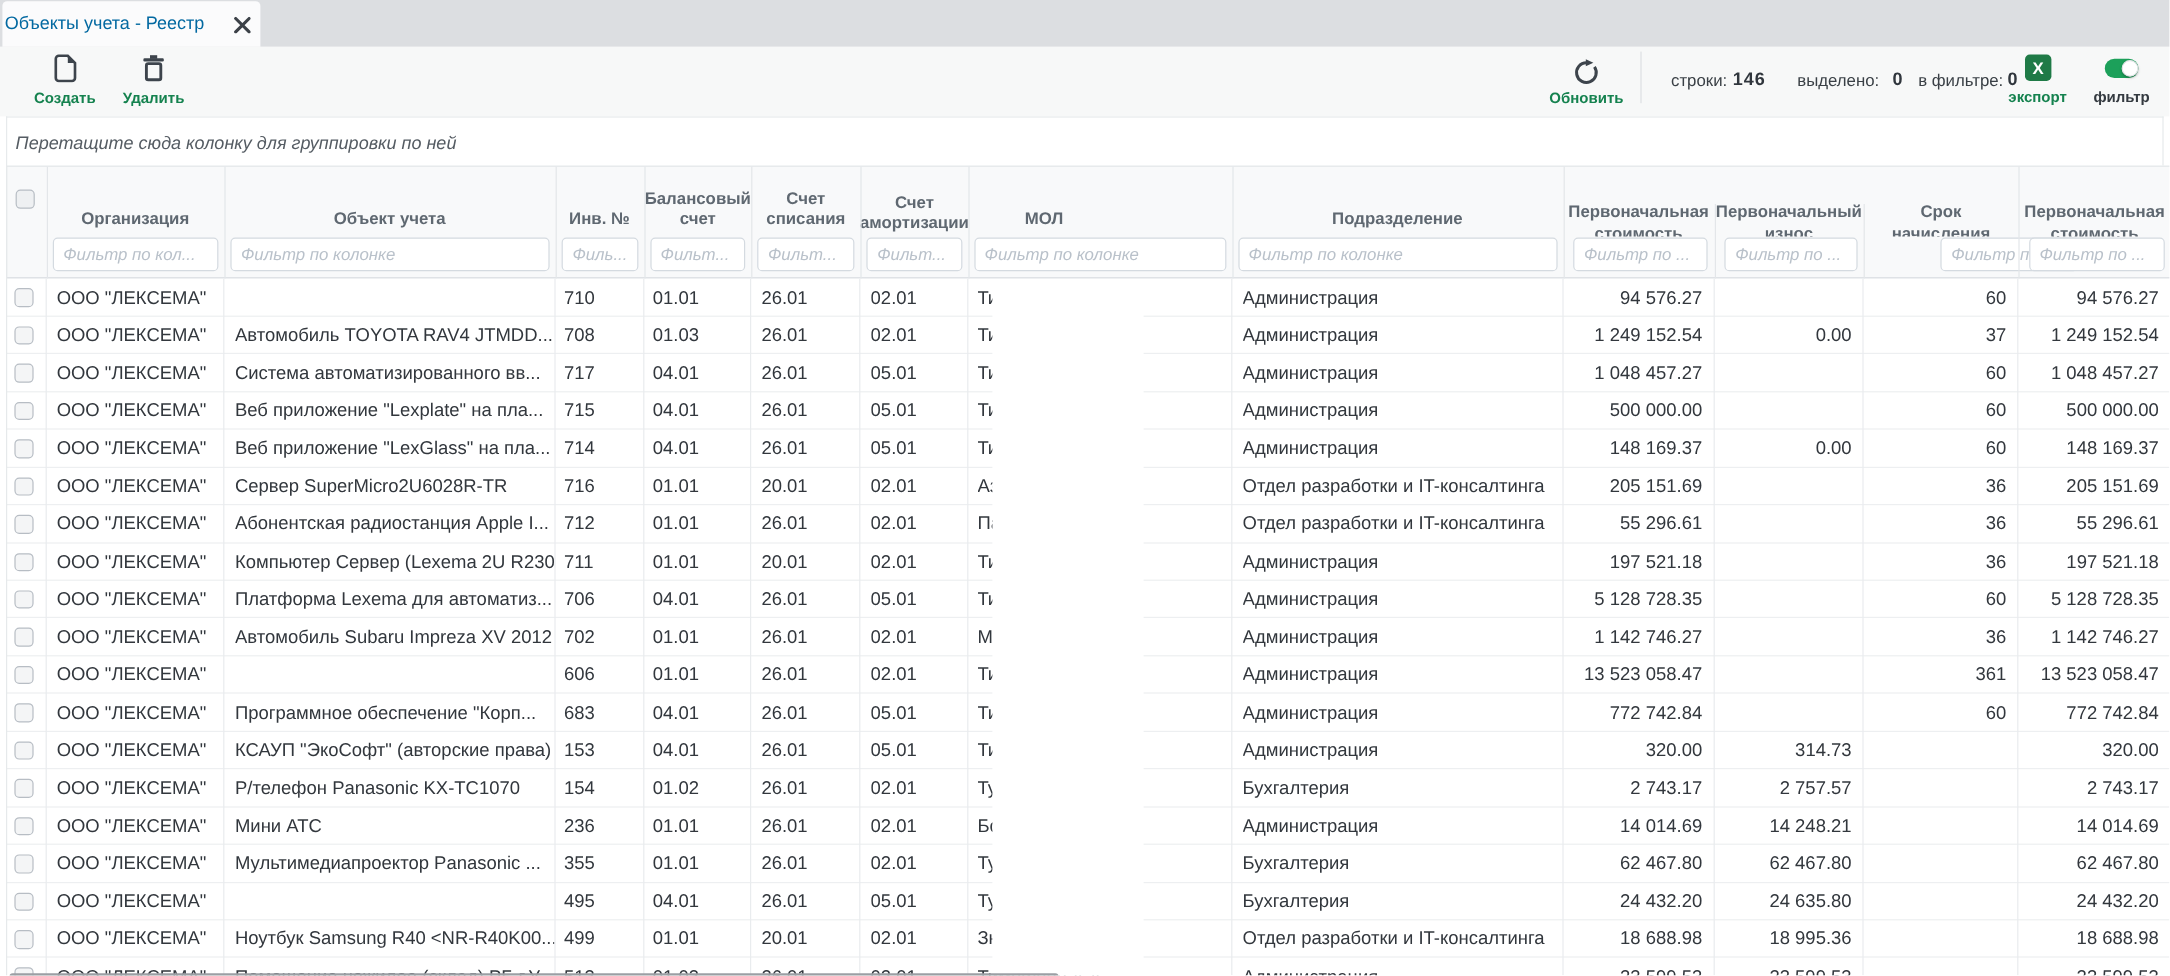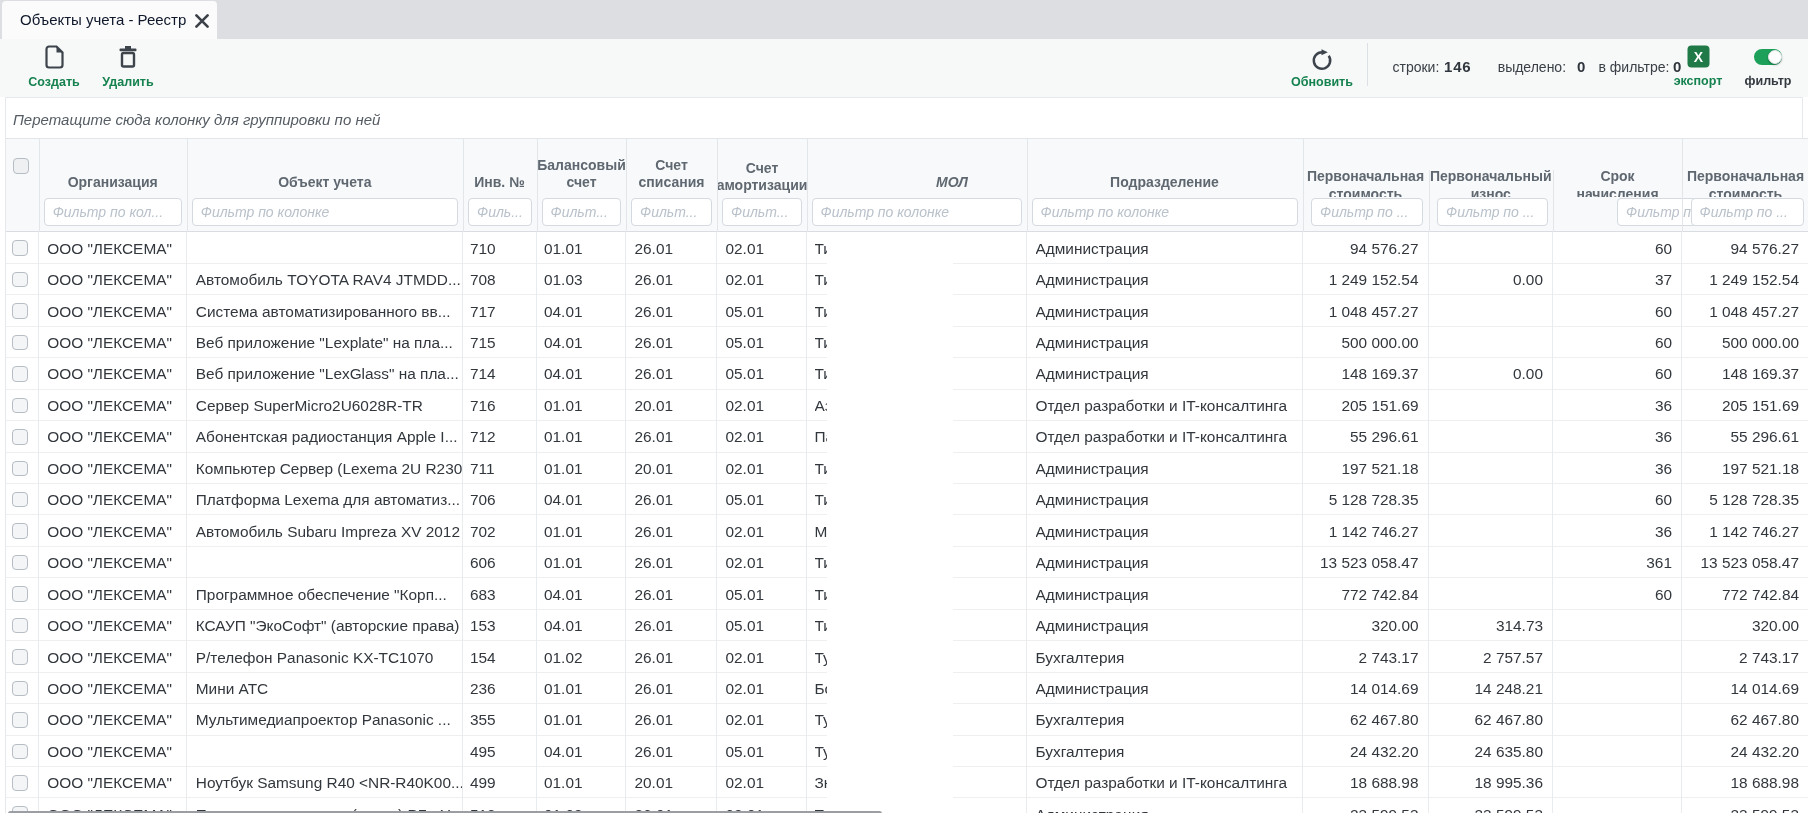--- a/index.html
+++ b/index.html
@@ -1,19 +1,19 @@
 <!DOCTYPE html>
 <html><head><meta charset="utf-8"><style>
 *{box-sizing:border-box;margin:0;padding:0}
 html,body{width:1808px;height:813px;overflow:hidden;background:#fff;
  font-family:"Liberation Sans",sans-serif;position:relative}
 
 #tabbar{position:absolute;left:0;top:0;width:1808px;height:39px;background:#dcdee1}
 #tab{position:absolute;left:2px;top:1px;width:215px;height:38px;background:#fbfbfc;
- border-radius:4px 4px 0 0;font-size:15px;color:#0f172a;line-height:38px;padding-left:18px}
+ border-radius:4px 4px 0 0;font-size:15px;color:#0369a1;line-height:38px;padding-left:2px}
 #tabx{position:absolute;left:192.5px;top:13px}
 
 #toolbar{position:absolute;left:0;top:39px;width:1808px;height:58px;background:#f7f8f8}
 .tbtn{position:absolute;text-align:center;color:#15824f;font-size:12.5px;font-weight:bold}
 .ticon{display:block;margin:0 auto 6px}
 #sep{position:absolute;left:1367px;top:43px;width:1px;height:43px;background:#dcdfe3}
 #counters{position:absolute;left:1392.5px;top:57px;width:300px;font-size:14px;color:#3a4046;line-height:20px}
 #counters b{font-weight:bold;color:#30363d;font-size:15px;letter-spacing:0.8px}
 
 #toggle{position:absolute;left:1753.5px;top:48.5px;width:28.5px;height:16.5px;border-radius:9px;background:#1ca05a}
@@ -112,21 +112,21 @@
  <div class="ck" style="left:7px;top:19px;background:#eef0f2"></div>
  <div class="cap" style="left:32.7px;width:148px;height:58.6px;">Организация</div>
  <div class="cap" style="left:180.8px;width:276px;height:58.6px;">Объект учета</div>
  <div class="cap" style="left:457px;width:73px;height:58.6px;">Инв. №</div>
  <div class="cap" style="left:530.5px;width:90px;height:58.6px;">Балансовый
 счет</div>
  <div class="cap" style="left:620px;width:91px;height:58.6px;">Счет
 списания</div>
  <div class="cap" style="left:711px;width:90px;height:58.6px;padding-bottom:4px;overflow:visible">Счет
 амортизации</div>
- <div class="cap" style="left:836px;width:220px;height:58.6px;font-style:italic;">МОЛ</div>
+ <div class="cap" style="left:754px;width:220px;height:58.6px;">МОЛ</div>
  <div class="cap" style="left:1020.5px;width:276px;height:58.6px;">Подразделение</div>
  <div class="cap2" style="left:1296.5px;width:126px">Первоначальная
 стоимость</div>
  <div class="cap2" style="left:1422.5px;width:124.5px">Первоначальный
 износ</div>
  <div class="cap2" style="left:1547px;width:129px">Срок
 начисления</div>
  <div class="cap2" style="left:1676px;width:127px">Первоначальная
 стоимость</div>
  <div class="flt" style="left:37.7px;width:138px">Фильтр по кол...</div>

